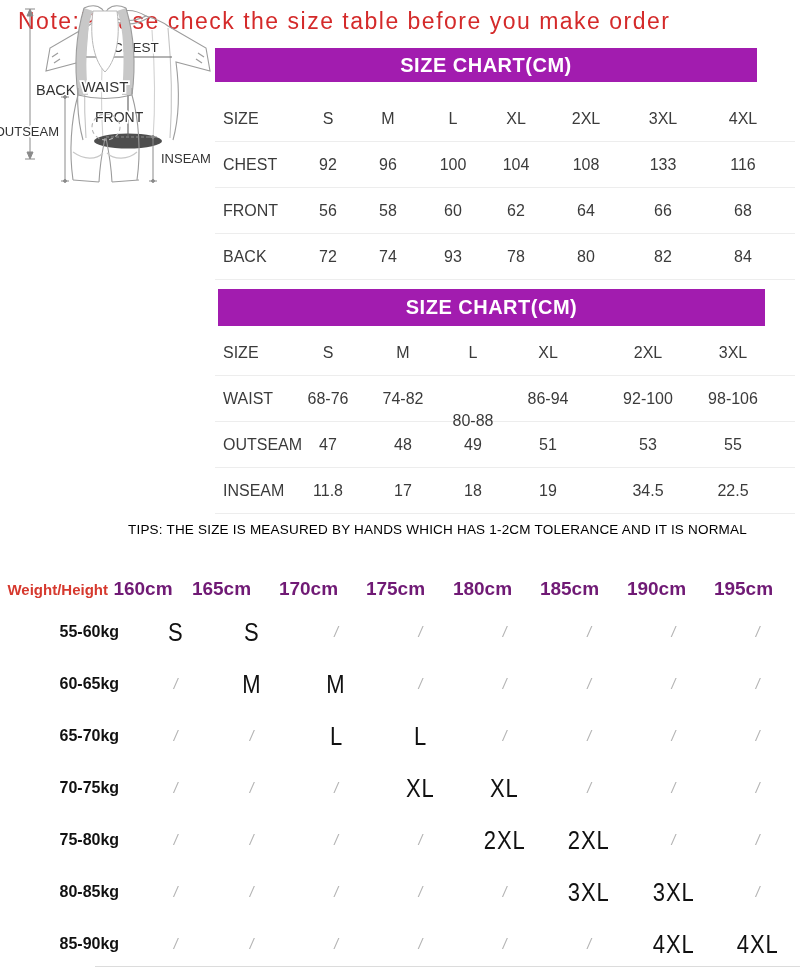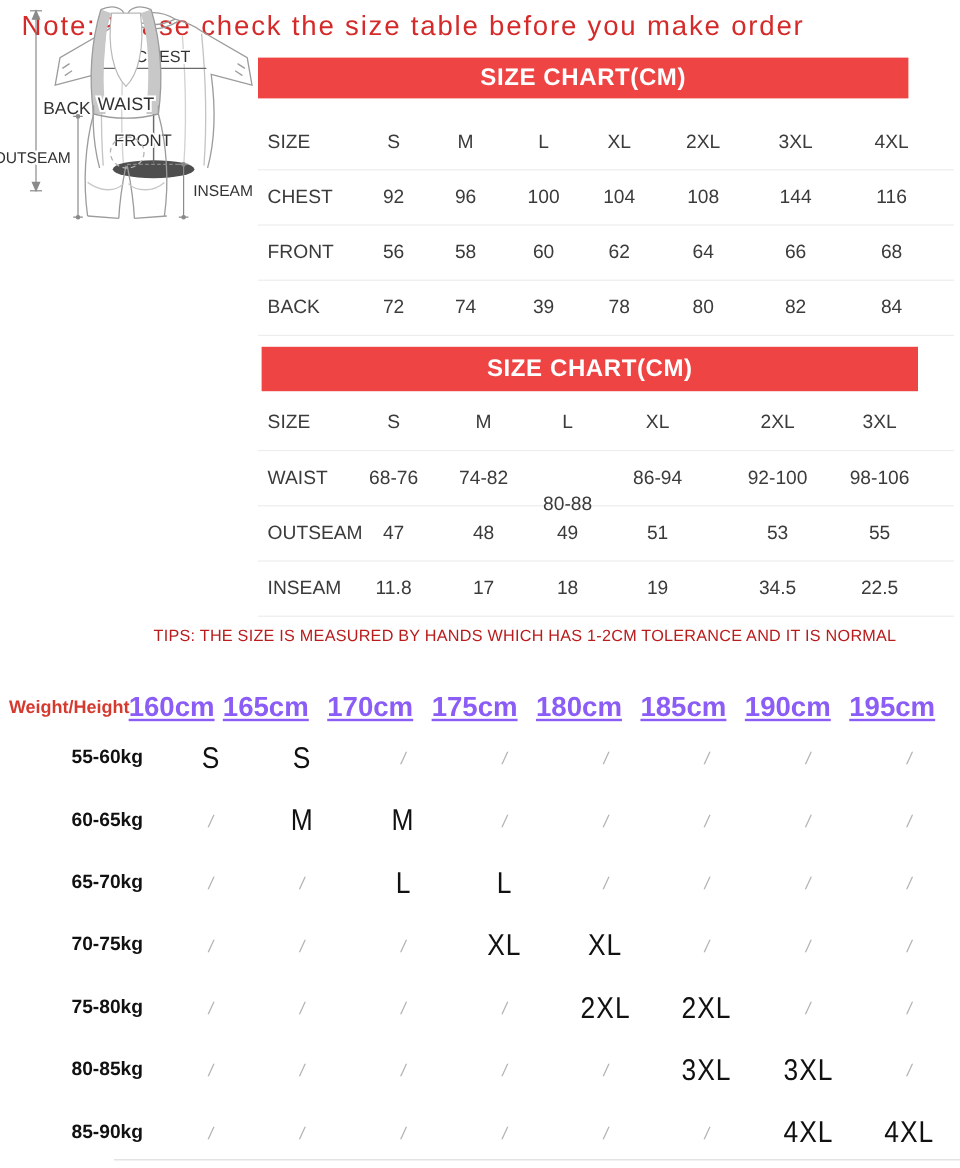--- a/index.html
+++ b/index.html
@@ -4,45 +4,45 @@
 <style>
   html,body{margin:0;padding:0;background:#fff;}
   .page{position:relative;width:800px;height:973px;background:#ffffff;
         font-family:"Liberation Sans",sans-serif;overflow:hidden;}
 
   
   .note{position:absolute;left:18px;top:8px;font-size:23px;letter-spacing:1.5px;
         color:#d42a2a;white-space:nowrap;}
 
   
-  .banner{position:absolute;background:#ef4444;color:#fff;font-weight:bold;
+  .banner{position:absolute;background:#a21caf;color:#fff;font-weight:bold;
           font-size:20px;letter-spacing:.5px;display:flex;align-items:center;
           justify-content:center;}
   #banner1{left:215px;top:48px;width:542px;height:34px;}
   #banner2{left:218px;top:289px;width:547px;height:37px;}
 
   
   .sizetable{position:absolute;width:580px;}
   #table1{left:215px;top:96px;}
   #table2{left:215px;top:330px;}
   .s-row{display:flex;align-items:center;height:45px;border-bottom:1px solid #ededed;
          font-size:16px;color:#3b3b3b;}
   .s-label{padding-left:8px;white-space:nowrap;}
   .s-cell{display:flex;justify-content:center;align-items:center;white-space:nowrap;}
 
-  .tips{position:absolute;left:128px;top:522px;font-size:13.5px;color:#b91c1c;
+  .tips{position:absolute;left:128px;top:522px;font-size:13.5px;color:#000000;
         letter-spacing:.2px;white-space:nowrap;}
 
   
   #matrix{position:absolute;left:0;top:572px;width:800px;}
   .m-header{display:flex;align-items:center;height:34px;}
   .m-corner{width:108px;text-align:right;font-weight:bold;font-size:15px;color:#d6392e;
             white-space:nowrap;}
   .m-hcell{display:flex;justify-content:center;align-items:center;font-weight:bold;
-           font-size:23px;color:#8b5cf6;text-decoration:underline;}
+           font-size:19px;color:#701a75;}
   .m-row{display:flex;align-items:center;height:52px;}
   .m-label{width:108px;text-align:center;font-weight:bold;font-size:16px;color:#111;padding-left:37px;}
   .m-cell{display:flex;justify-content:center;align-items:center;}
   .size-val{display:inline-block;font-size:25px;color:#111;letter-spacing:1px;
             transform:scaleX(.88);white-space:nowrap;}
   .slash{color:#b3b3b3;font-size:14px;font-style:italic;}
 
   .bottom-line{position:absolute;left:95px;top:966px;width:705px;height:1px;
                background:#dcdcdc;}
 
@@ -103,38 +103,38 @@
         <span class="s-cell" style="width: 80px;">3XL</span>
         <span class="s-cell" style="width: 80px;">4XL</span>
       </div>
       <div class="s-row">
         <span class="s-label" style="width: 80px;">CHEST</span>
         <span class="s-cell" style="width: 50px;">92</span>
         <span class="s-cell" style="width: 70px;">96</span>
         <span class="s-cell" style="width: 60px;">100</span>
         <span class="s-cell" style="width: 66px;">104</span>
         <span class="s-cell" style="width: 74px;">108</span>
-        <span class="s-cell" style="width: 80px;">144</span>
+        <span class="s-cell" style="width: 80px;">133</span>
         <span class="s-cell" style="width: 80px;">116</span>
       </div>
       <div class="s-row">
         <span class="s-label" style="width: 80px;">FRONT</span>
         <span class="s-cell" style="width: 50px;">56</span>
         <span class="s-cell" style="width: 70px;">58</span>
         <span class="s-cell" style="width: 60px;">60</span>
         <span class="s-cell" style="width: 66px;">62</span>
         <span class="s-cell" style="width: 74px;">64</span>
         <span class="s-cell" style="width: 80px;">66</span>
         <span class="s-cell" style="width: 80px;">68</span>
       </div>
       <div class="s-row">
         <span class="s-label" style="width: 80px;">BACK</span>
         <span class="s-cell" style="width: 50px;">72</span>
         <span class="s-cell" style="width: 70px;">74</span>
-        <span class="s-cell" style="width: 60px;">39</span>
+        <span class="s-cell" style="width: 60px;">93</span>
         <span class="s-cell" style="width: 66px;">78</span>
         <span class="s-cell" style="width: 74px;">80</span>
         <span class="s-cell" style="width: 80px;">82</span>
         <span class="s-cell" style="width: 80px;">84</span>
       </div>
     </div>
 
   <svg id="shorts-svg" class="diagram" viewBox="0 0 215 192">
     <g>
       <path d="M84,8 C76,35 74,65 78,95 L88,95 C85,60 86,28 93,11 Z" fill="#c8c8c8" stroke="none"></path>

